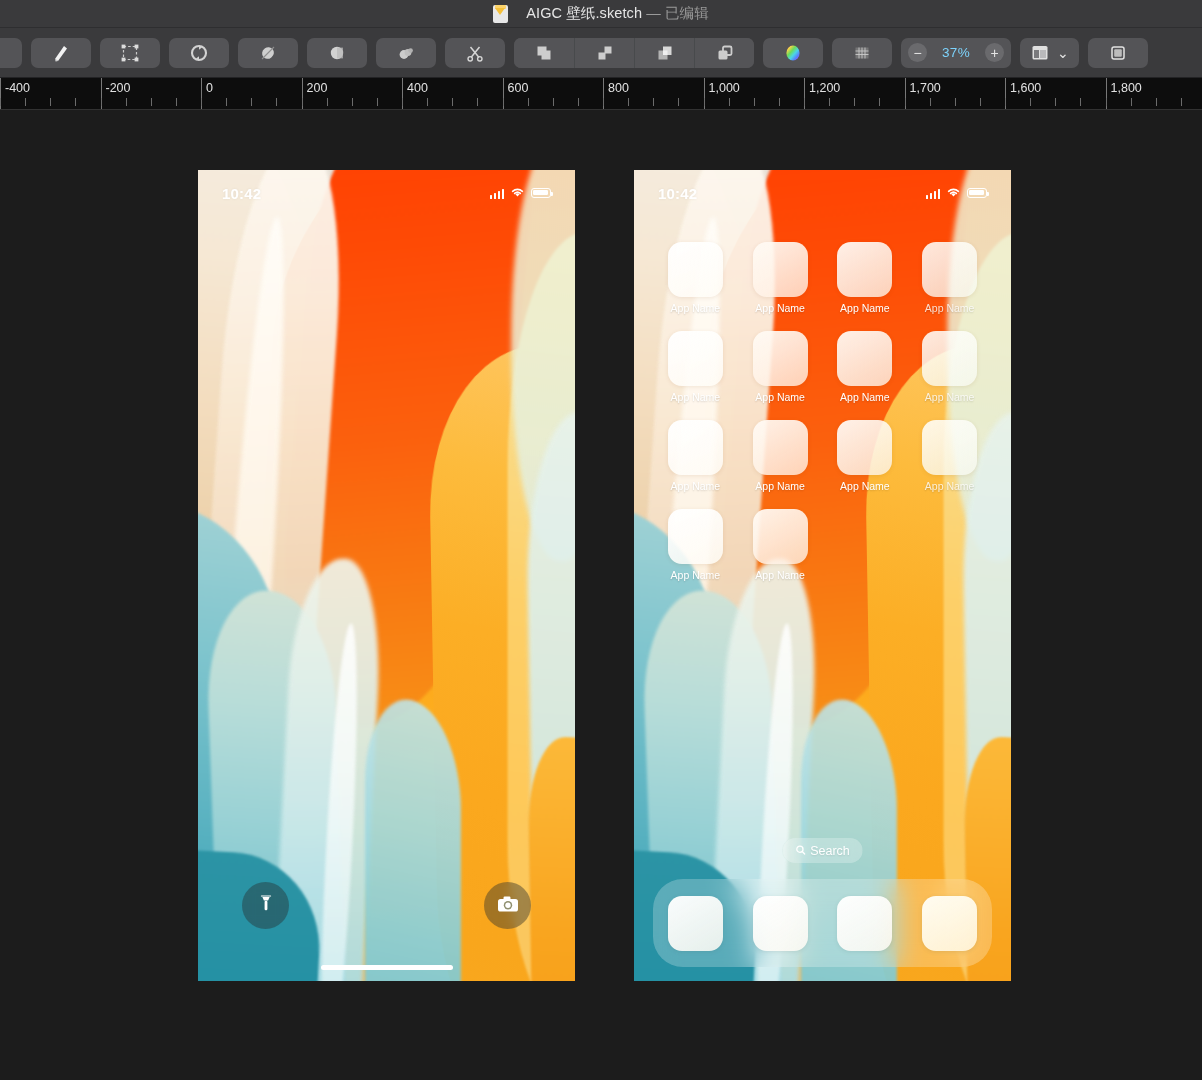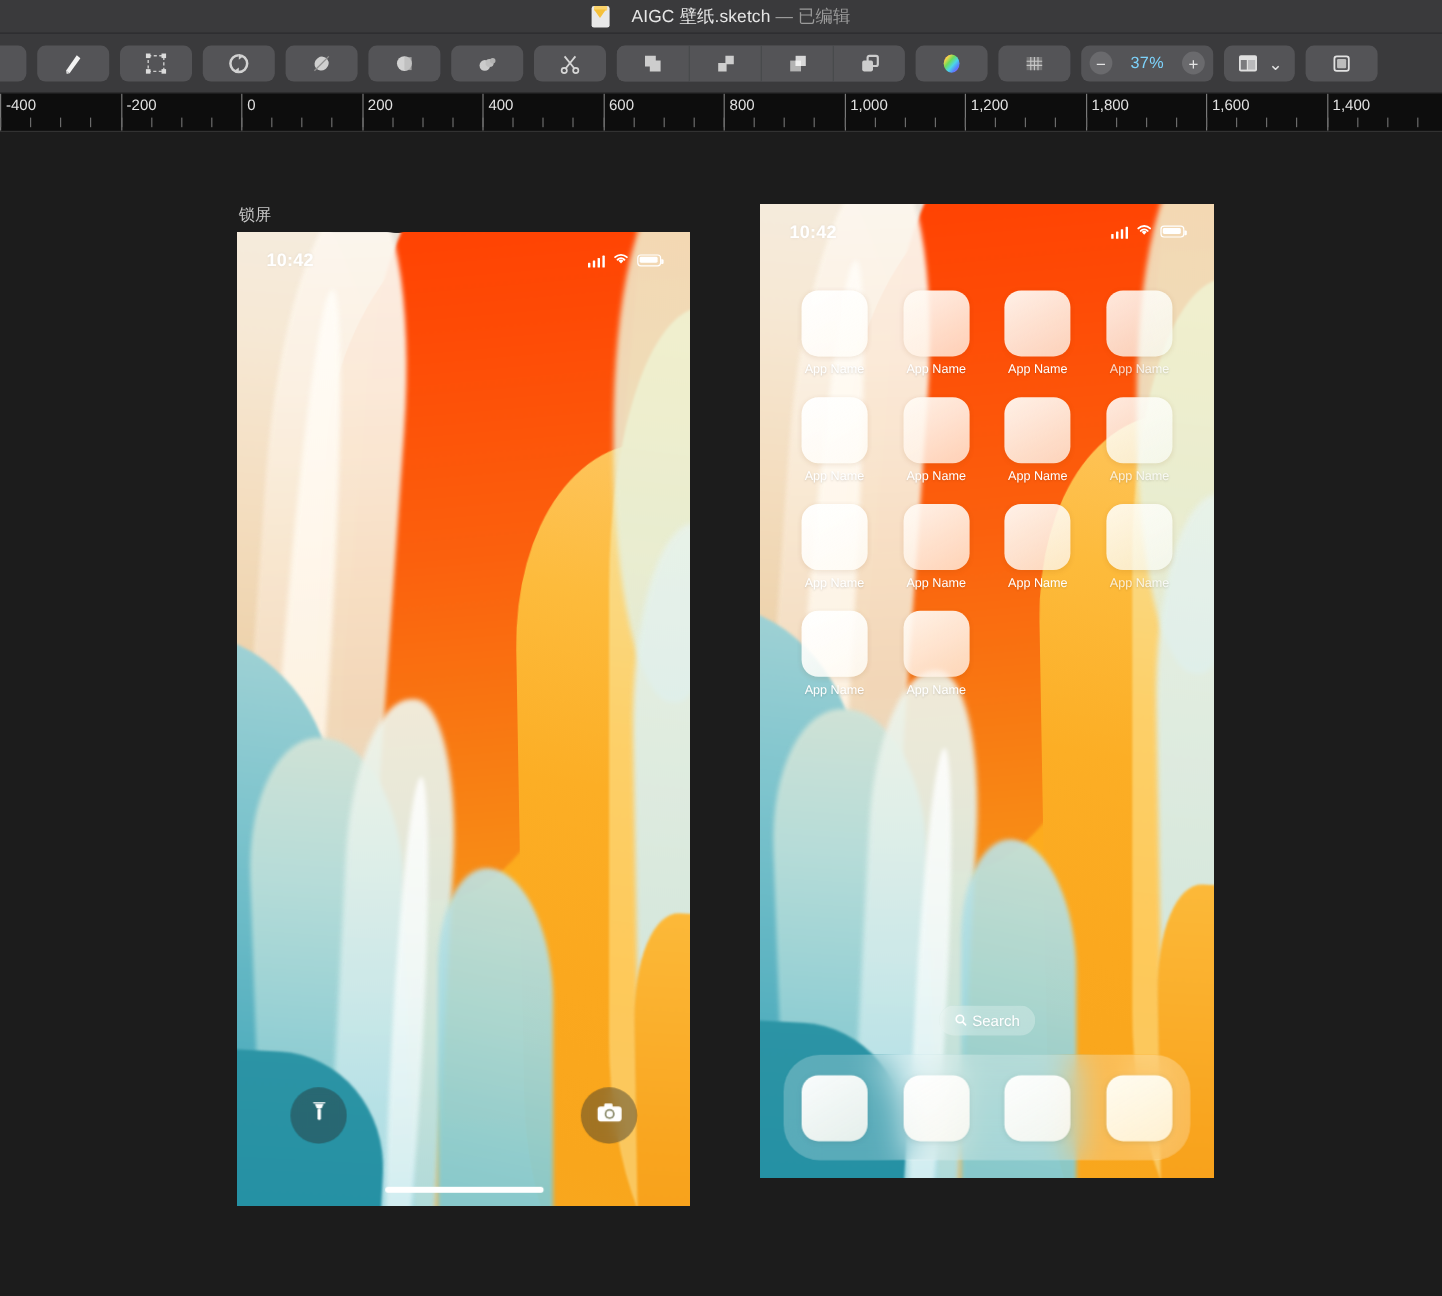--- a/index.html
+++ b/index.html
@@ -614,27 +614,27 @@
       <div class="ruler-seg" style="left: 603px;">
         <div class="ruler-label">800</div>
       </div>
       <div class="ruler-seg" style="left: 703.5px;">
         <div class="ruler-label">1,000</div>
       </div>
       <div class="ruler-seg" style="left: 804px;">
         <div class="ruler-label">1,200</div>
       </div>
       <div class="ruler-seg" style="left: 904.5px;">
-        <div class="ruler-label">1,800</div>
+        <div class="ruler-label">1,700</div>
       </div>
       <div class="ruler-seg" style="left: 1005px;">
         <div class="ruler-label">1,600</div>
       </div>
       <div class="ruler-seg" style="left: 1105.5px;">
-        <div class="ruler-label">1,400</div>
+        <div class="ruler-label">1,800</div>
       </div>
       <div class="ticks">
         <div class="tick" style="left: 0px;"></div>
         <div class="tick" style="left: 25.125px;"></div>
         <div class="tick" style="left: 50.25px;"></div>
         <div class="tick" style="left: 75.375px;"></div>
         <div class="tick" style="left: 100.5px;"></div>
         <div class="tick" style="left: 125.625px;"></div>
         <div class="tick" style="left: 150.75px;"></div>
         <div class="tick" style="left: 175.875px;"></div>
@@ -678,21 +678,20 @@
         <div class="tick" style="left: 1130.62px;"></div>
         <div class="tick" style="left: 1155.75px;"></div>
         <div class="tick" style="left: 1180.88px;"></div>
       </div>
     </div>
 </div>
 
 <div class="canvas">
 
   <div class="artboard-wrap" style="left:198px; top:60px;">
-    <div class="ab-label">锁屏</div>
     <div class="phone">
       <div class="wall">
         <div class="wall-base"></div>
         <div class="ribbon r-cream-a"></div>
         <div class="ribbon r-orange-main"></div>
         <div class="ribbon r-orange-deep"></div>
         <div class="ribbon r-orange-right"></div>
         <div class="ribbon r-orange-right2"></div>
         <div class="ribbon r-mint-top"></div>
         <div class="ribbon r-mint-right"></div>

